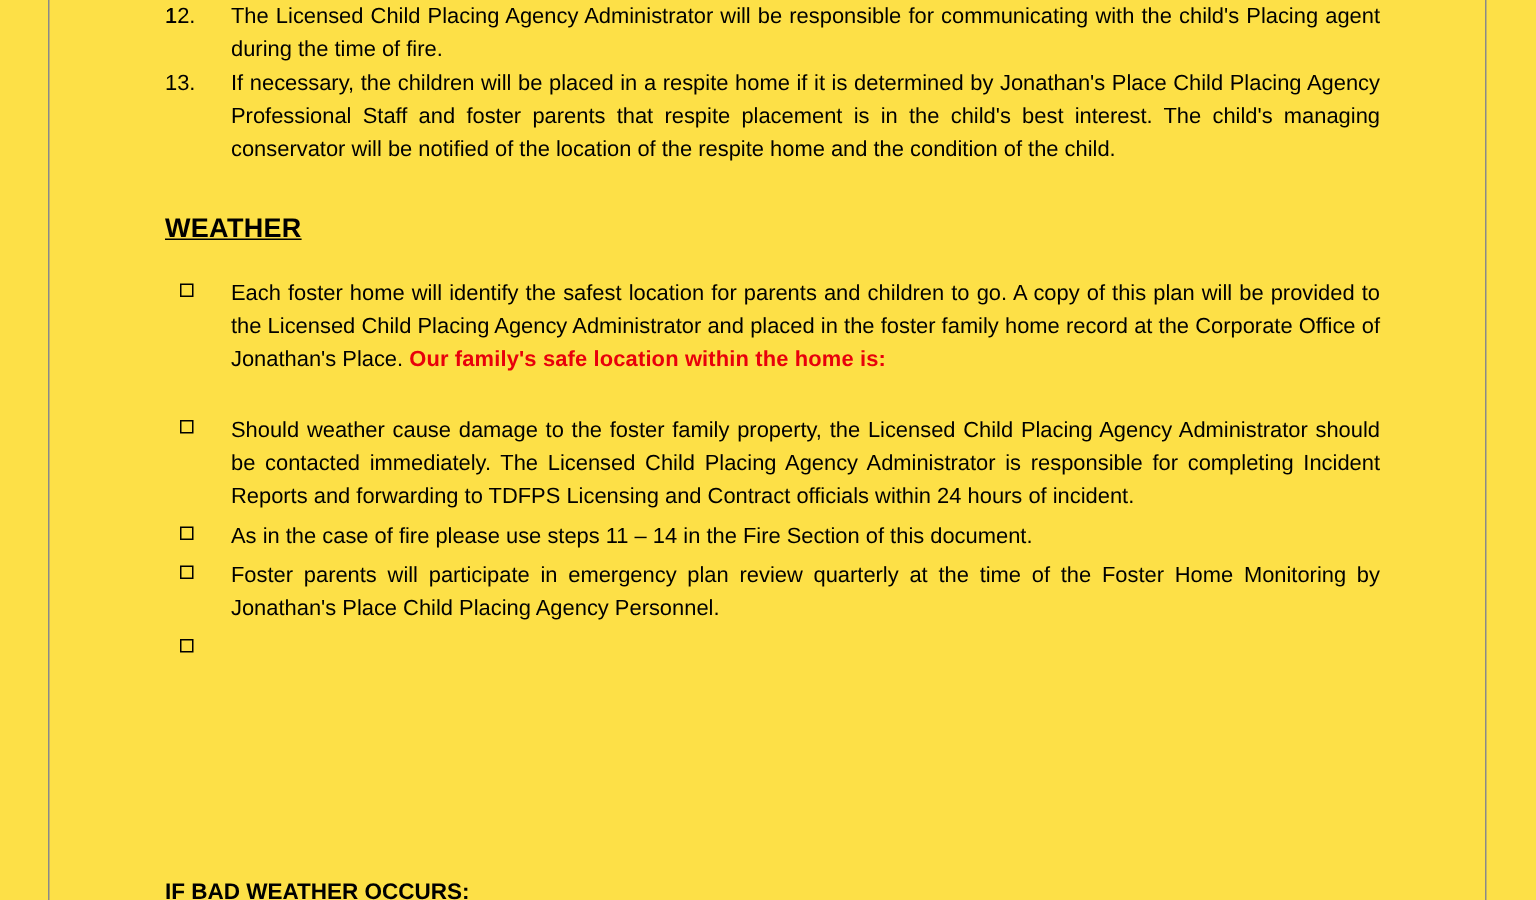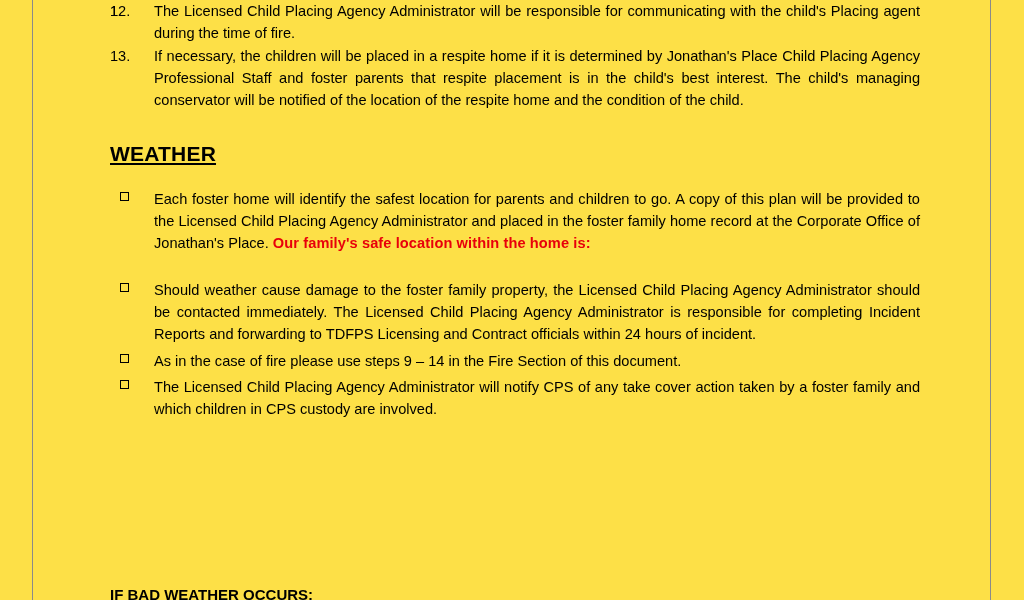--- a/index.html
+++ b/index.html
@@ -65,21 +65,21 @@
     top: 0;
     width: 32px;
     text-align: left;
   }
   .clip-top {
     margin-top: -14px;
   }
   .li-gap { margin-top: 2px; }
 
   h2.section {
-    font-size: 21px;
+    font-size: 18px;
     font-weight: bold;
     text-decoration: underline;
     margin: 30px 0 0 0;
     letter-spacing: 0.2px;
   }
 
   ul.boxlist {
     list-style: none;
     margin: 22px 0 0 0;
     padding: 0;
@@ -155,28 +155,28 @@
       <li>
         <span class="bullet"></span>
         <span>Each foster home will identify the safest location for parents and children to go.  A copy of this plan will be provided to the Licensed Child Placing Agency Administrator and placed in the foster family home record at the Corporate Office of Jonathan's Place.  </span><span class="redtext">Our family's safe location within the home is:</span>
       </li>
       <li class="spaced">
         <span class="bullet"></span>
         <span>Should weather cause damage to the foster family property, the Licensed Child Placing Agency Administrator should be contacted immediately.  The Licensed Child Placing Agency Administrator is responsible for completing Incident Reports and forwarding to TDFPS Licensing and Contract officials within 24 hours of incident.</span>
       </li>
       <li class="tight">
         <span class="bullet"></span>
-        <span>As in the case of fire please use steps 9 – 14 in the Fire Section of this document.</span>
+        <span>As in the case of fire please use steps 11 – 14 in the Fire Section of this document.</span>
       </li>
       <li class="tight">
         <span class="bullet"></span>
+        <span>Foster parents will participate in emergency plan review quarterly at the time of the Foster Home Monitoring by Jonathan's Place Child Placing Agency Personnel.</span>
       </li>
       <li class="tight">
         <span class="bullet"></span>
-        <span>The Licensed Child Placing Agency Administrator will notify CPS of any take cover action taken by a foster family and which children in CPS custody are involved.</span>
       </li>
     </ul>
 
   </div>
 
   <div class="bottom-clip">
     <h3>IF BAD WEATHER OCCURS:</h3>
   </div>
 
 </div>

